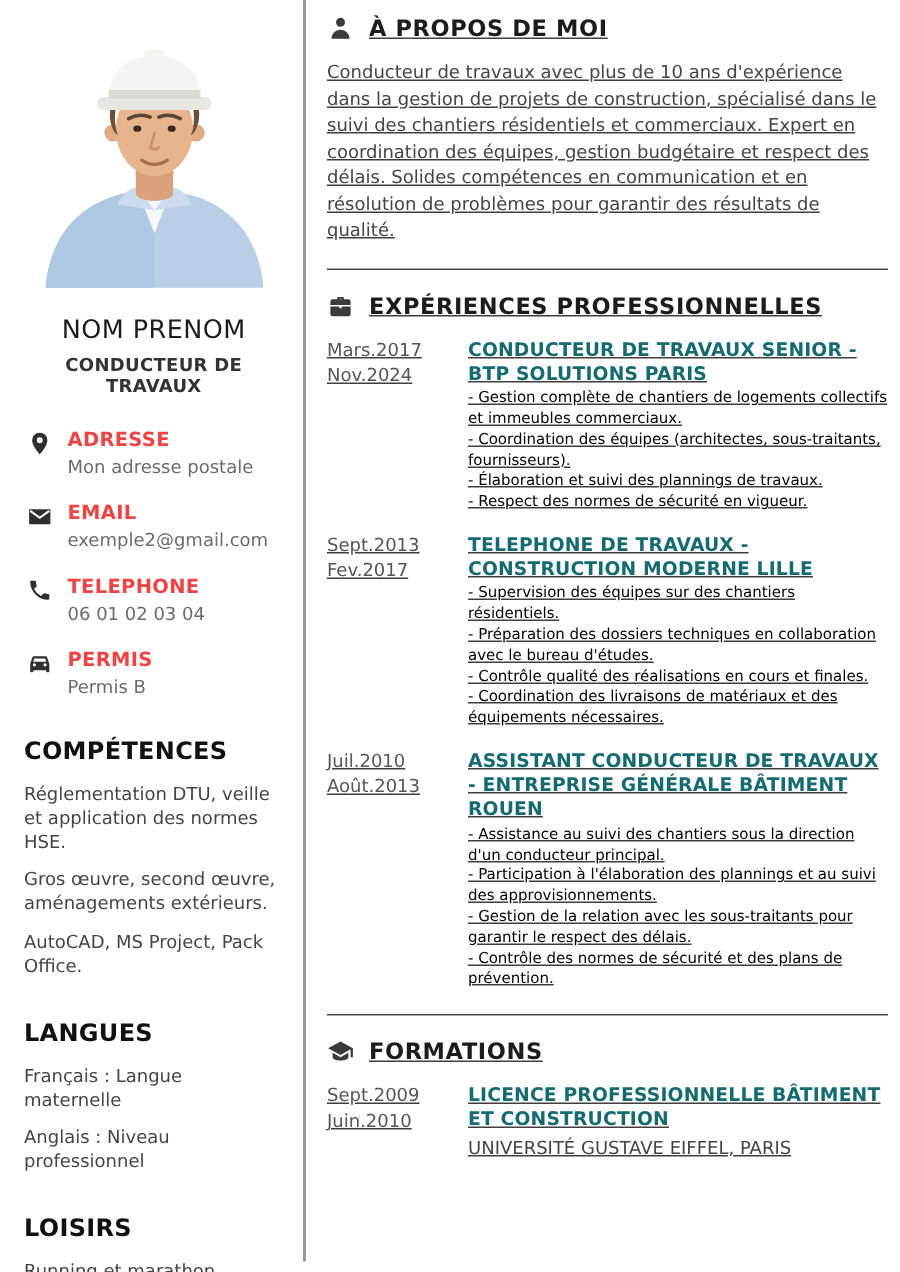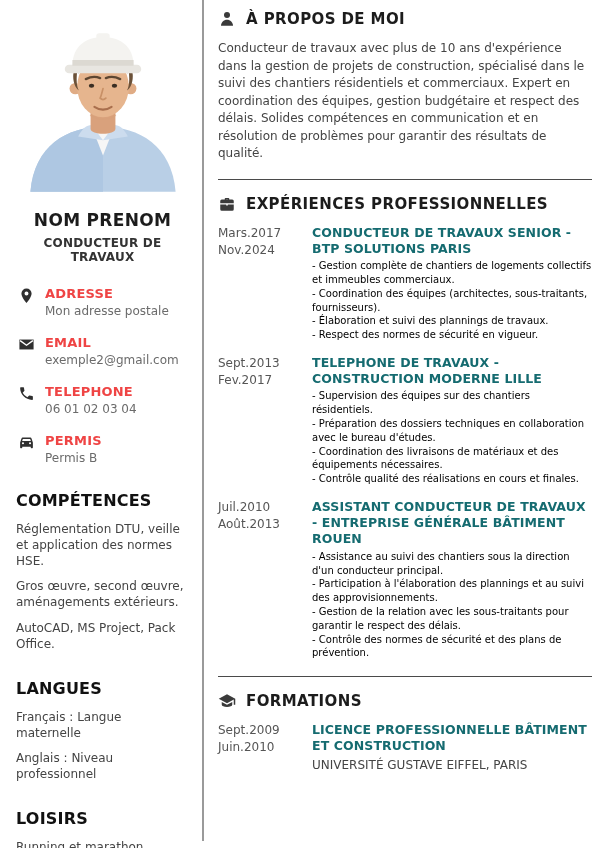--- a/index.html
+++ b/index.html
@@ -13,39 +13,39 @@
 
   
   .sidebar { width: 203px; flex: 0 0 203px; padding: 6px 14px 0 16px; }
   .vdivider {
     position: absolute; left: 202px; top: 0; width: 2px; height: 841px;
     background: #9a9a9a;
   }
   .photo { width: 172px; height: 188px; margin: 2px auto 14px auto; }
   .photo svg { width: 100%; height: 100%; display: block; }
   .name {
-    text-align: center; font-size: 17px; font-weight: 700; color: #1c1c1c;
+    text-align: center; font-size: 17px; font-weight: 400; color: #1c1c1c;
     letter-spacing: 0.3px; margin-bottom: 6px;
   }
   .jobtitle {
     text-align: center; font-size: 12px; color: #333; letter-spacing: 0.2px;
     margin-bottom: 22px;
     font-weight: bold;
   }
   .contact-row { display: flex; margin-bottom: 17px; }
   .contact-icon { width: 17px; height: 17px; flex: 0 0 17px; margin: 1px 10px 0 2px; }
   .contact-icon svg { width: 17px; height: 17px; display: block; }
   .contact-label { font-size: 13px; font-weight: 700; color: #ef4444; letter-spacing: 0.2px; }
   .contact-value { font-size: 12px; color: #6b6b6b; margin-top: 3px; }
   .side-section { margin-top: 26px; }
   .side-title { font-size: 16px; font-weight: 700; color: #111; margin-bottom: 12px; letter-spacing: 0.2px; }
   .side-item { font-size: 12px; color: #444; line-height: 1.32; margin-bottom: 10px; }
 
   
-  .main { flex: 1; padding: 10px 8px 0 15px; }
+  .main { flex: 1; padding: 10px 8px 0 15px; text-decoration: underline; }
   .section-header { display: flex; align-items: center; margin-bottom: 12px; }
   .section-header .hicon { width: 18px; height: 18px; margin-right: 10px; }
   .section-header .hicon svg { width: 18px; height: 18px; display: block; }
   .section-header .htext {
     font-size: 15px; font-weight: 700; color: #1c1c1c; letter-spacing: 0.4px;
   }
   .about-text { font-size: 12px; color: #444; line-height: 1.46; padding-right: 2px; }
   hr.sep { border: none; border-top: 1px solid #4a4a4a; margin: 16px 0 15px 0; }
 
   .entry { display: flex; margin-bottom: 13px; }
@@ -220,22 +220,22 @@
 
     <div class="entry">
       <div class="entry-dates">
         <div>Sept.2013</div>
         <div>Fev.2017</div>
       </div>
       <div class="entry-body">
         <div class="entry-title">TELEPHONE DE TRAVAUX - CONSTRUCTION MODERNE LILLE</div>
         <div class="entry-line">- Supervision des équipes sur des chantiers résidentiels.</div>
         <div class="entry-line">- Préparation des dossiers techniques en collaboration avec le bureau d'études.</div>
+        <div class="entry-line">- Contrôle qualité des réalisations en cours et finales.</div>
         <div class="entry-line">- Coordination des livraisons de matériaux et des équipements nécessaires.</div>
-        <div class="entry-line">- Contrôle qualité des réalisations en cours et finales.</div>
       </div>
     </div>
 
     <div class="entry">
       <div class="entry-dates">
         <div>Juil.2010</div>
         <div>Août.2013</div>
       </div>
       <div class="entry-body">
         <div class="entry-title">ASSISTANT CONDUCTEUR DE TRAVAUX - ENTREPRISE GÉNÉRALE BÂTIMENT ROUEN</div>

